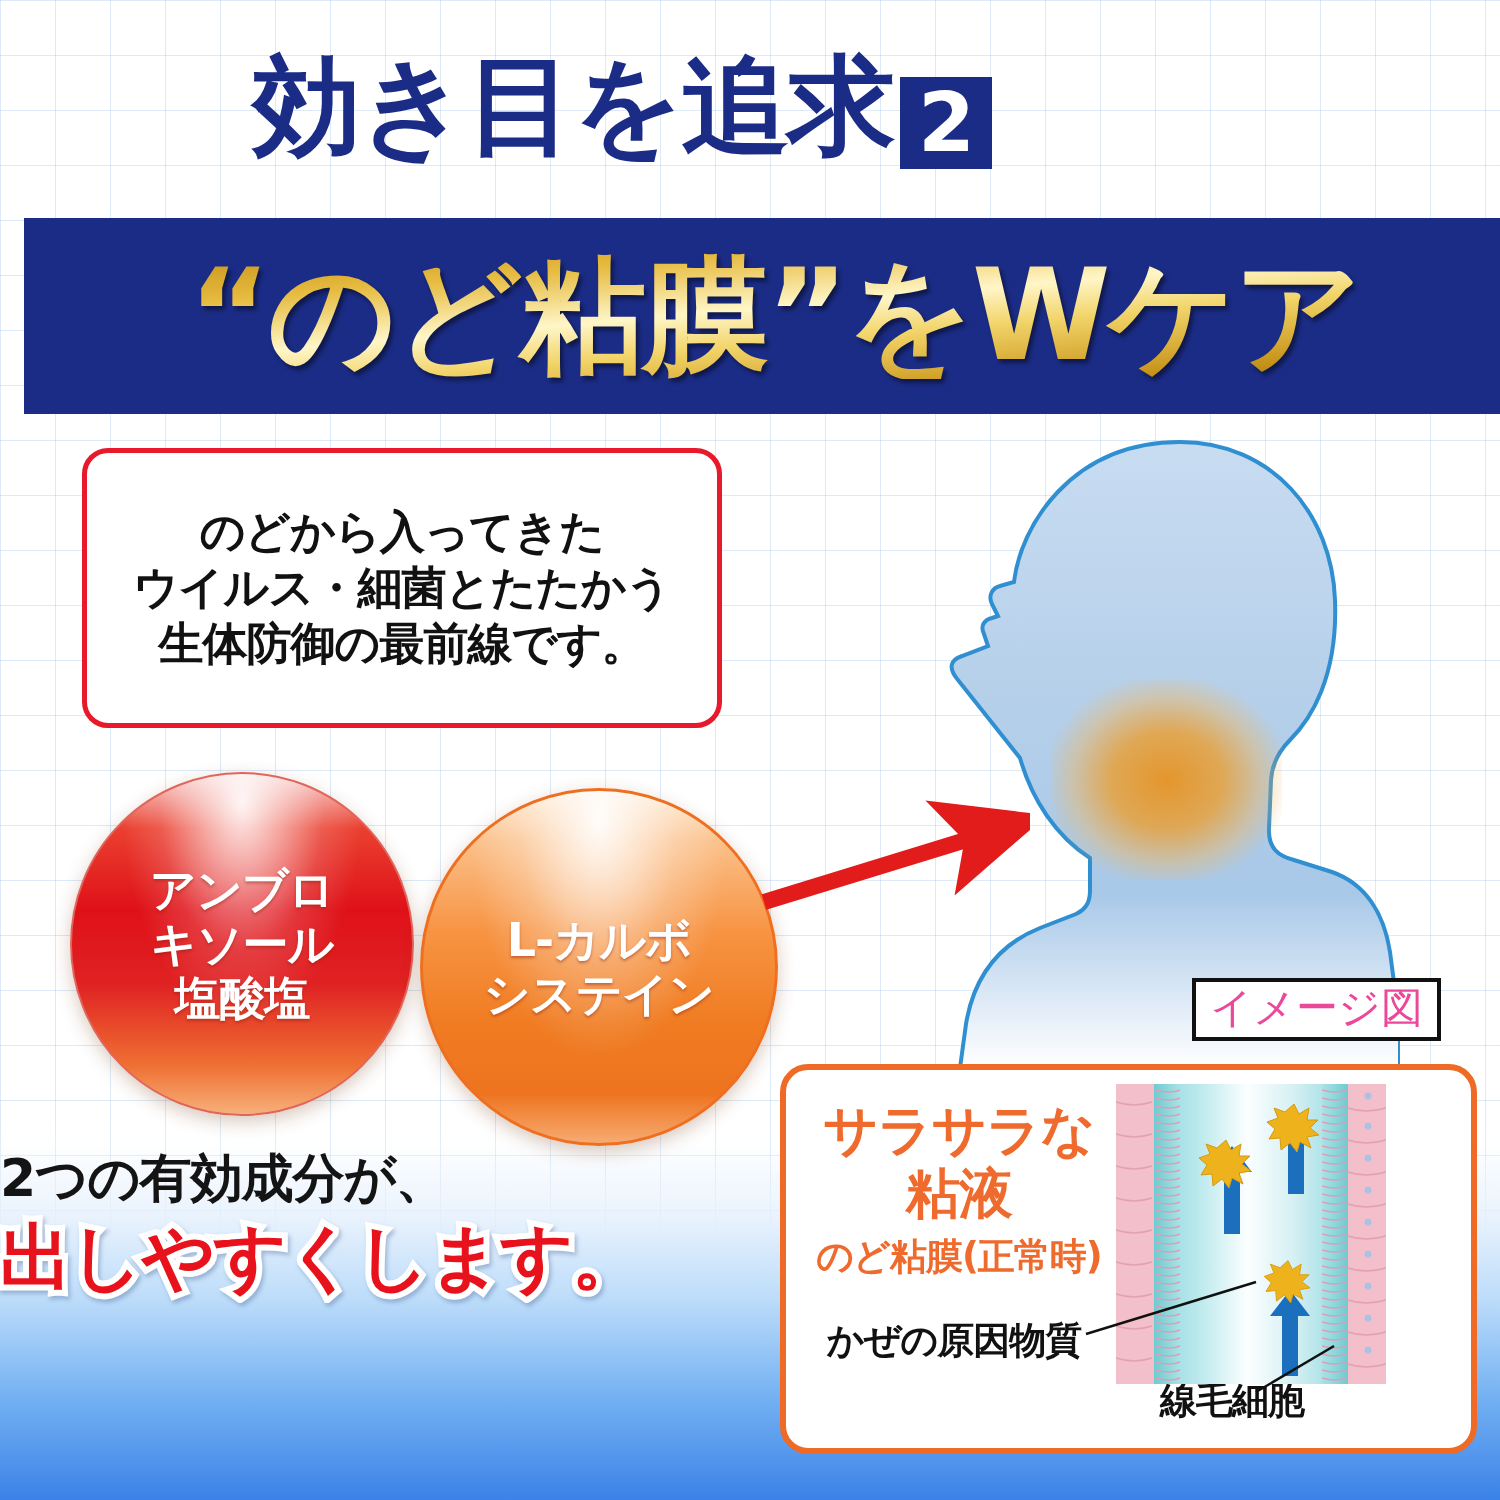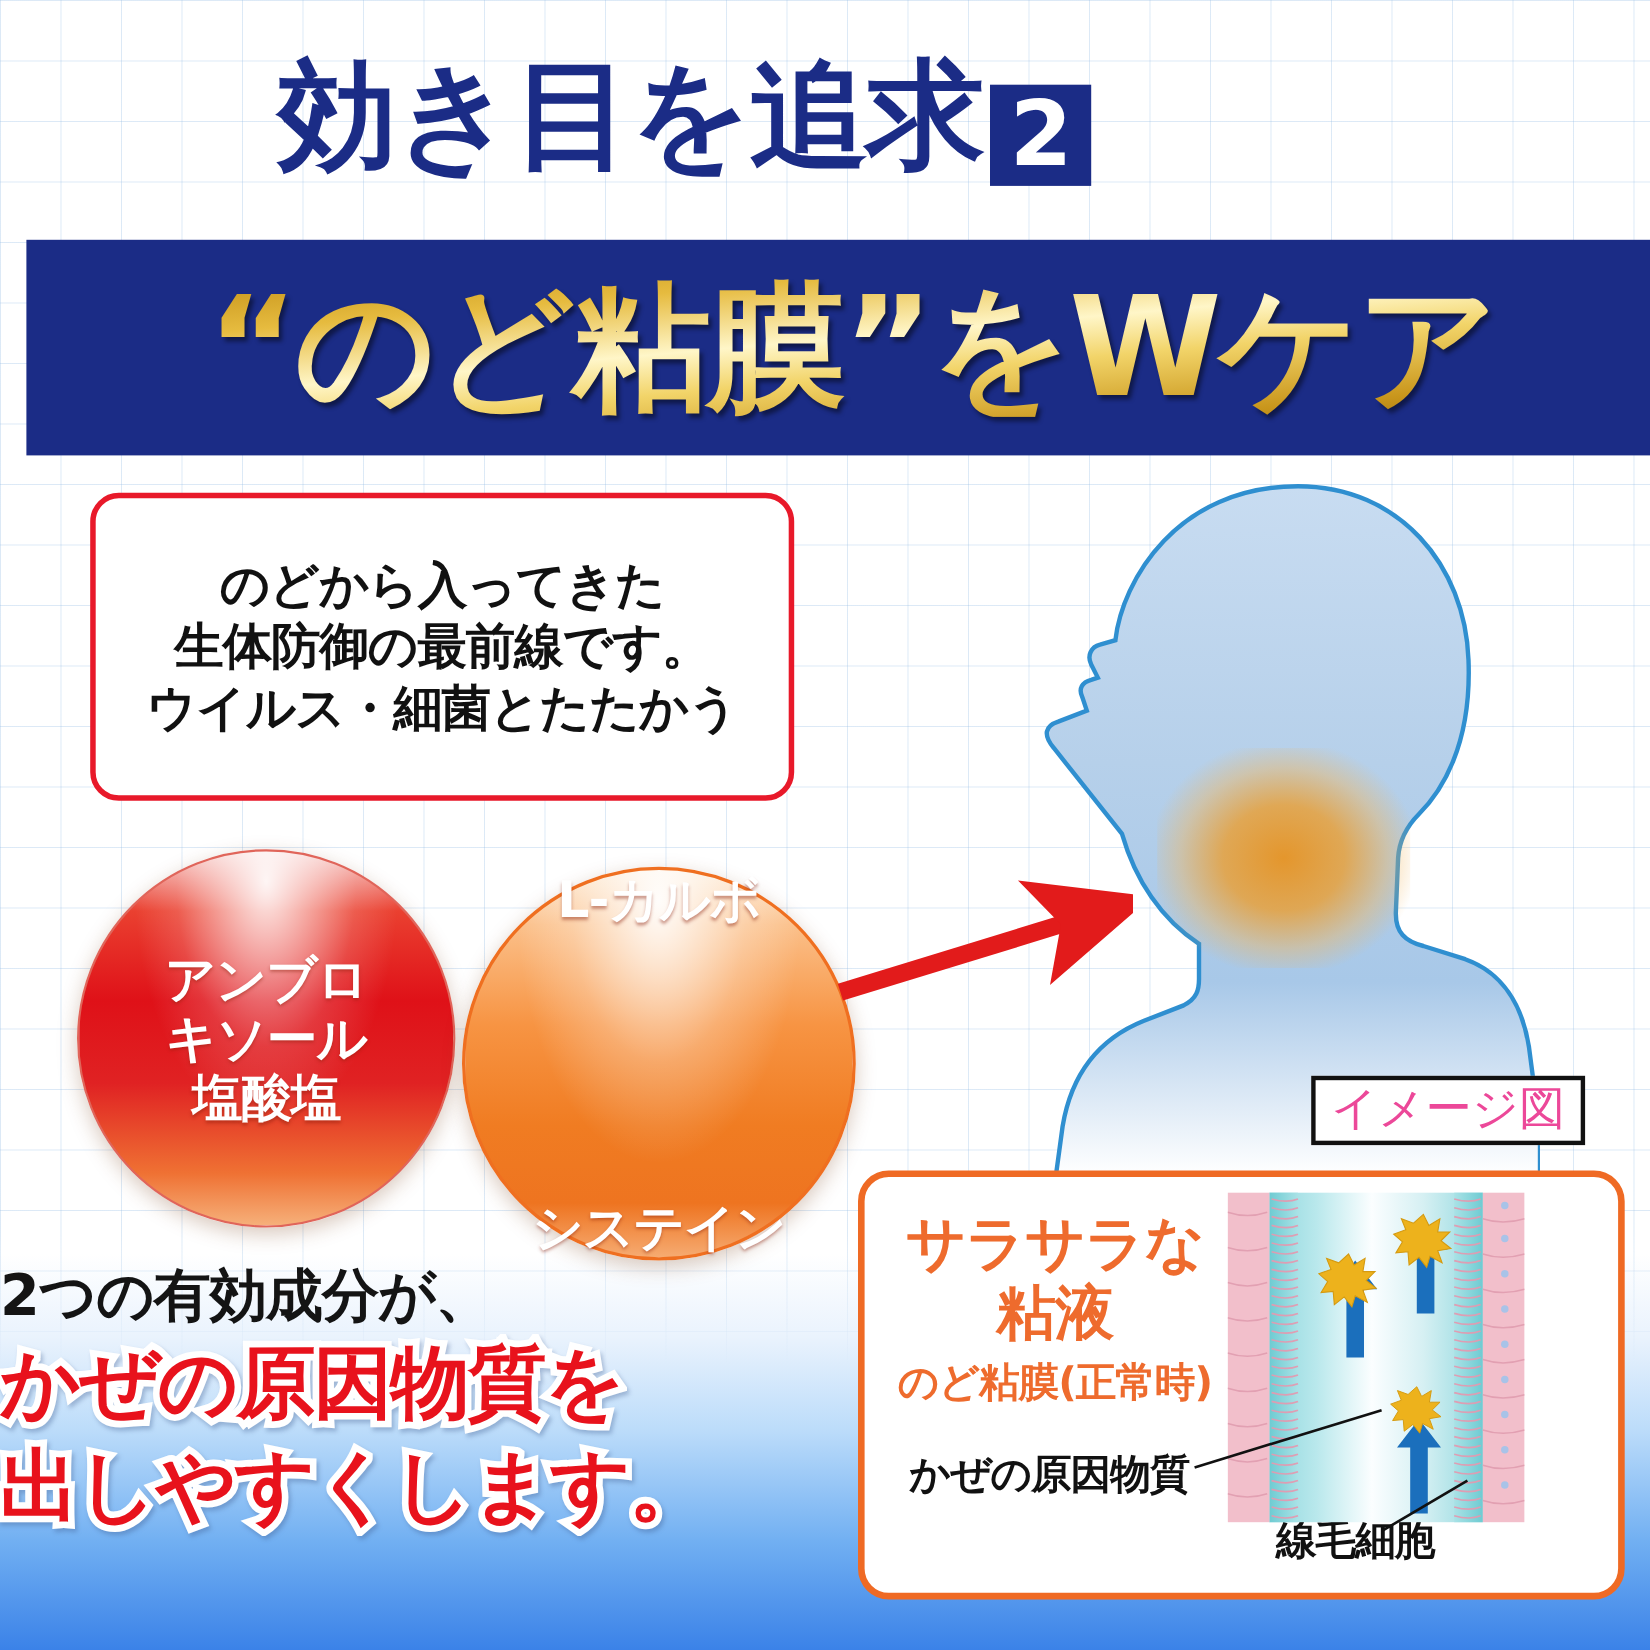--- a/index.html
+++ b/index.html
@@ -92,21 +92,20 @@
       radial-gradient(ellipse at 50% 8%, rgba(255,255,255,.92) 0%, rgba(255,255,255,.15) 34%, rgba(255,255,255,0) 50%),
       linear-gradient(to bottom,#f6c9c6 0%,#ea4030 16%,#df1118 40%,#e02223 62%,#ef7133 86%,#f6b07a 100%);
     border:2px solid #e0655a;
   }
   #circle-orange{
     left:420px;top:788px;width:352px;height:352px;
     background:
       radial-gradient(ellipse at 50% 8%, rgba(255,255,255,.95) 0%, rgba(255,255,255,.25) 32%, rgba(255,255,255,0) 52%),
       linear-gradient(to bottom,#fde7cd 0%,#fbc08a 14%,#f79443 40%,#f07c22 66%,#ee7420 86%,#f6ab72 100%);
     border:3px solid #ef6f20;
-    justify-content:space-between;
   }
 
   
   #bottom-copy{position:absolute;left:0;top:1150px;width:790px;text-align:left;}
   #bc-line1{
     font-size:52px;font-weight:bold;color:#141414;line-height:1.1;
     letter-spacing:-1px;white-space:nowrap;
   }
   .redline{
     font-size:72px;font-weight:bold;color:#e8121c;line-height:1.18;
@@ -171,38 +170,37 @@
   <div id="headline">
     <span>効き目を追求</span><span class="num">2</span>
   </div>
 
   <div id="banner">
     <div id="banner-text">“のど粘膜”をWケア</div>
   </div>
 
   <div id="callout">
     <div class="ln">のどから入ってきた</div>
+    <div class="ln">ウイルス・細菌とたたかう</div>
     <div class="ln">生体防御の最前線です。</div>
-    <div class="ln">ウイルス・細菌とたたかう</div>
   </div>
 
   <div class="circle" id="circle-red">
     <div class="cl">アンブロ</div>
     <div class="cl">キソール</div>
     <div class="cl">塩酸塩</div>
   </div>
 
   <div class="circle" id="circle-orange">
     <div class="cl">L-カルボ</div>
     <div class="cl">システイン</div>
   </div>
 
   <div id="bottom-copy">
     <div id="bc-line1">2つの有効成分が、</div>
-    <div class="redline">かぜの原因物質を</div>
     <div class="redline">出しやすくします。</div>
   </div>
 
   <div id="head-wrap">
     <svg id="head-svg" width="520" height="640" viewBox="0 0 520 640">
       <defs>
         <linearGradient id="headGrad" x1="0" y1="0" x2="0" y2="1">
           <stop offset="0%" stop-color="#c8dcf1"></stop>
           <stop offset="40%" stop-color="#b6d0ea"></stop>
           <stop offset="72%" stop-color="#a8c8e8"></stop>

